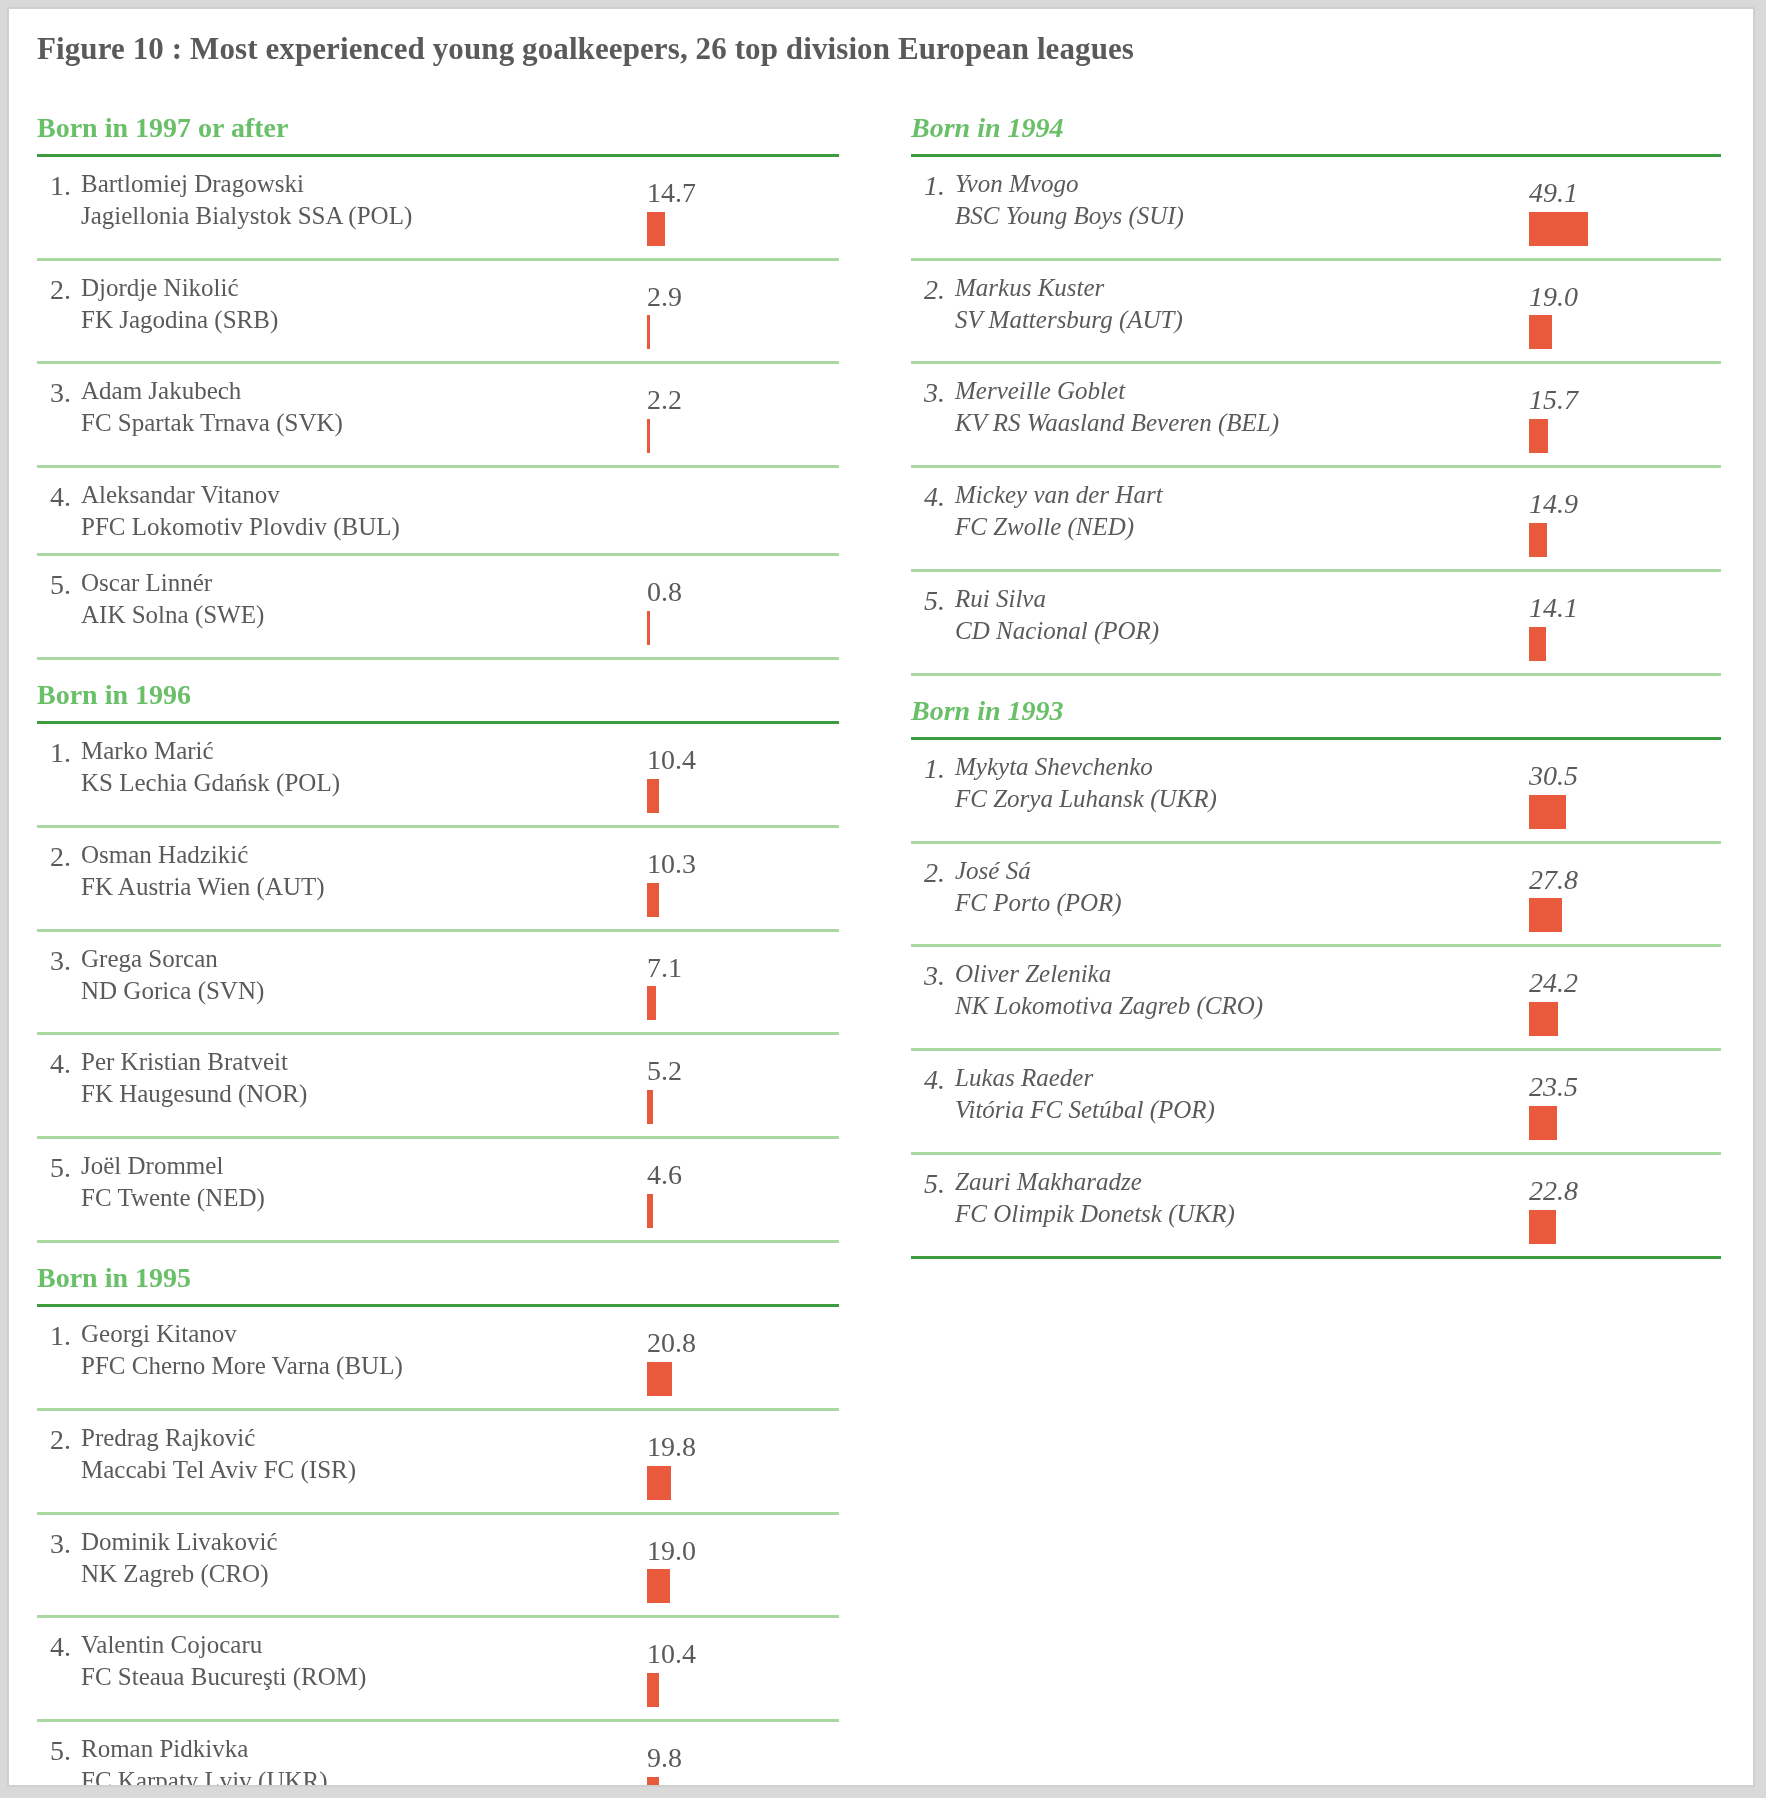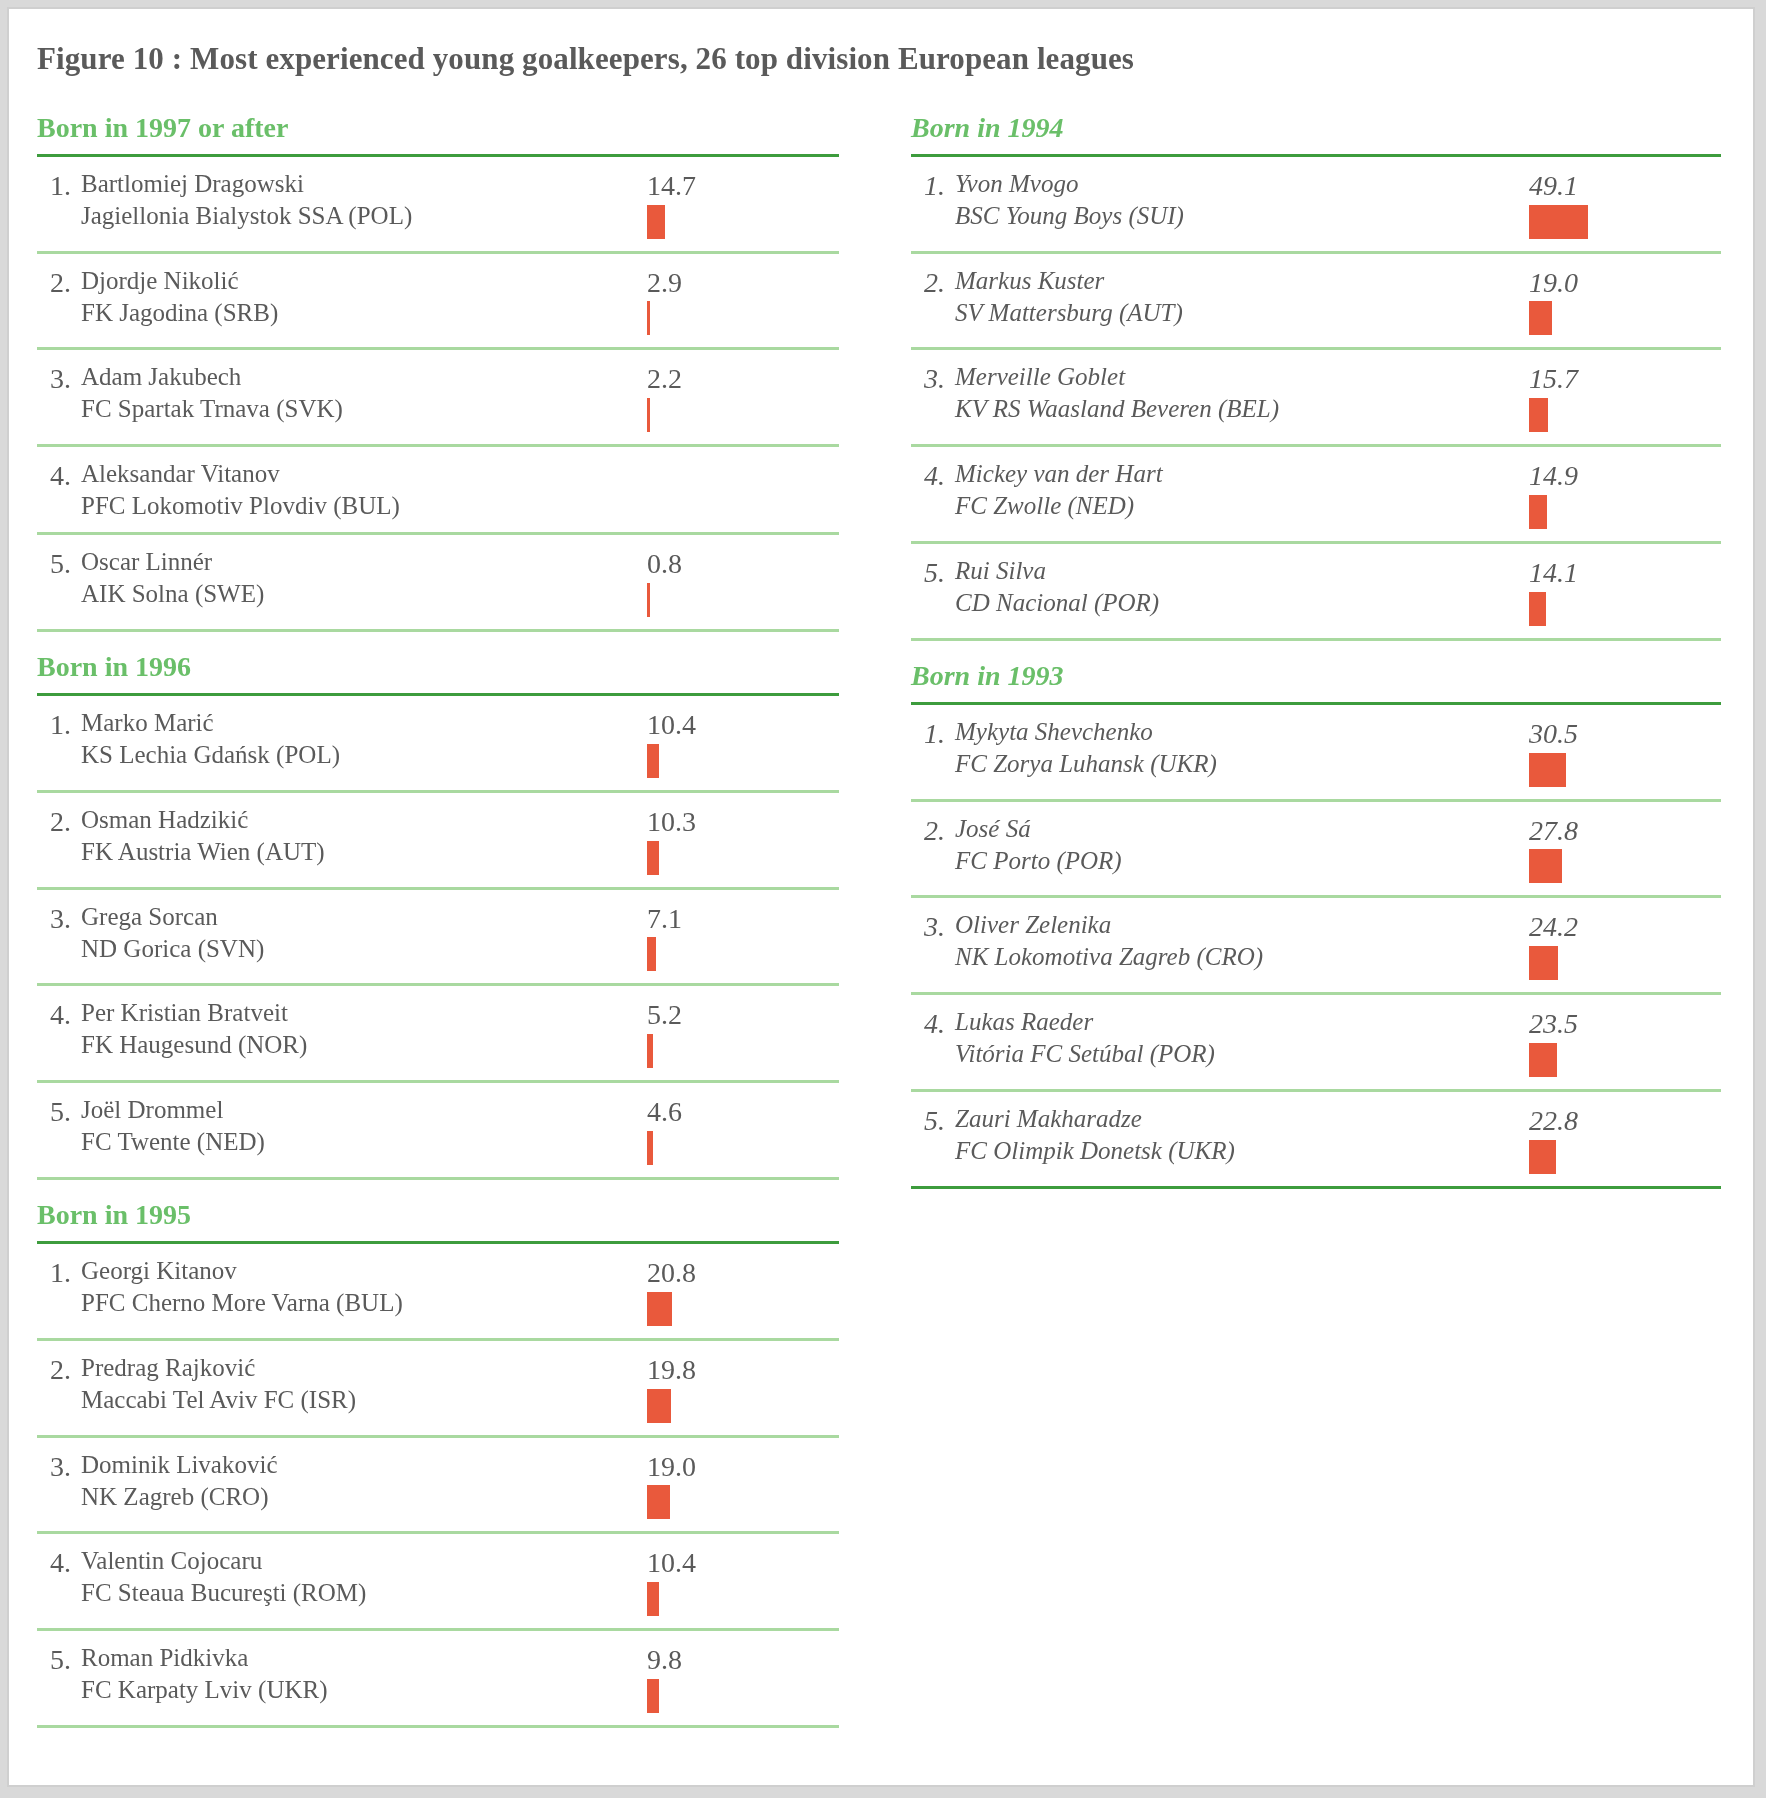--- a/index.html
+++ b/index.html
@@ -20,21 +20,21 @@
     width: 1748px;
     height: 1780px;
     background: #ffffff;
     border: 2px solid #cfcfcf;
     box-sizing: border-box;
     overflow: hidden;
   }
   .title {
     position: absolute;
     left: 28px;
-    top: 32px;
+    top: 22px;
     font-size: 31px;
     font-weight: bold;
     color: #5a5a5a;
     letter-spacing: 0.1px;
     white-space: nowrap;
   }
   .columns {
     position: absolute;
     left: 0;
     top: 84px;
@@ -95,20 +95,21 @@
     color: #5a5a5a;
     line-height: 1.28;
   }
   .player { white-space: nowrap; }
   .club { white-space: nowrap; }
   .metric {
     flex: 0 0 200px;
     width: 200px;
     padding-left: 8px;
     box-sizing: border-box;
+    margin-top: 7px;
   }
   .value {
     font-size: 28px;
     color: #5a5a5a;
     line-height: 1.28;
     white-space: nowrap;
   }
   .barwrap {
     height: 36px;
     display: block;

